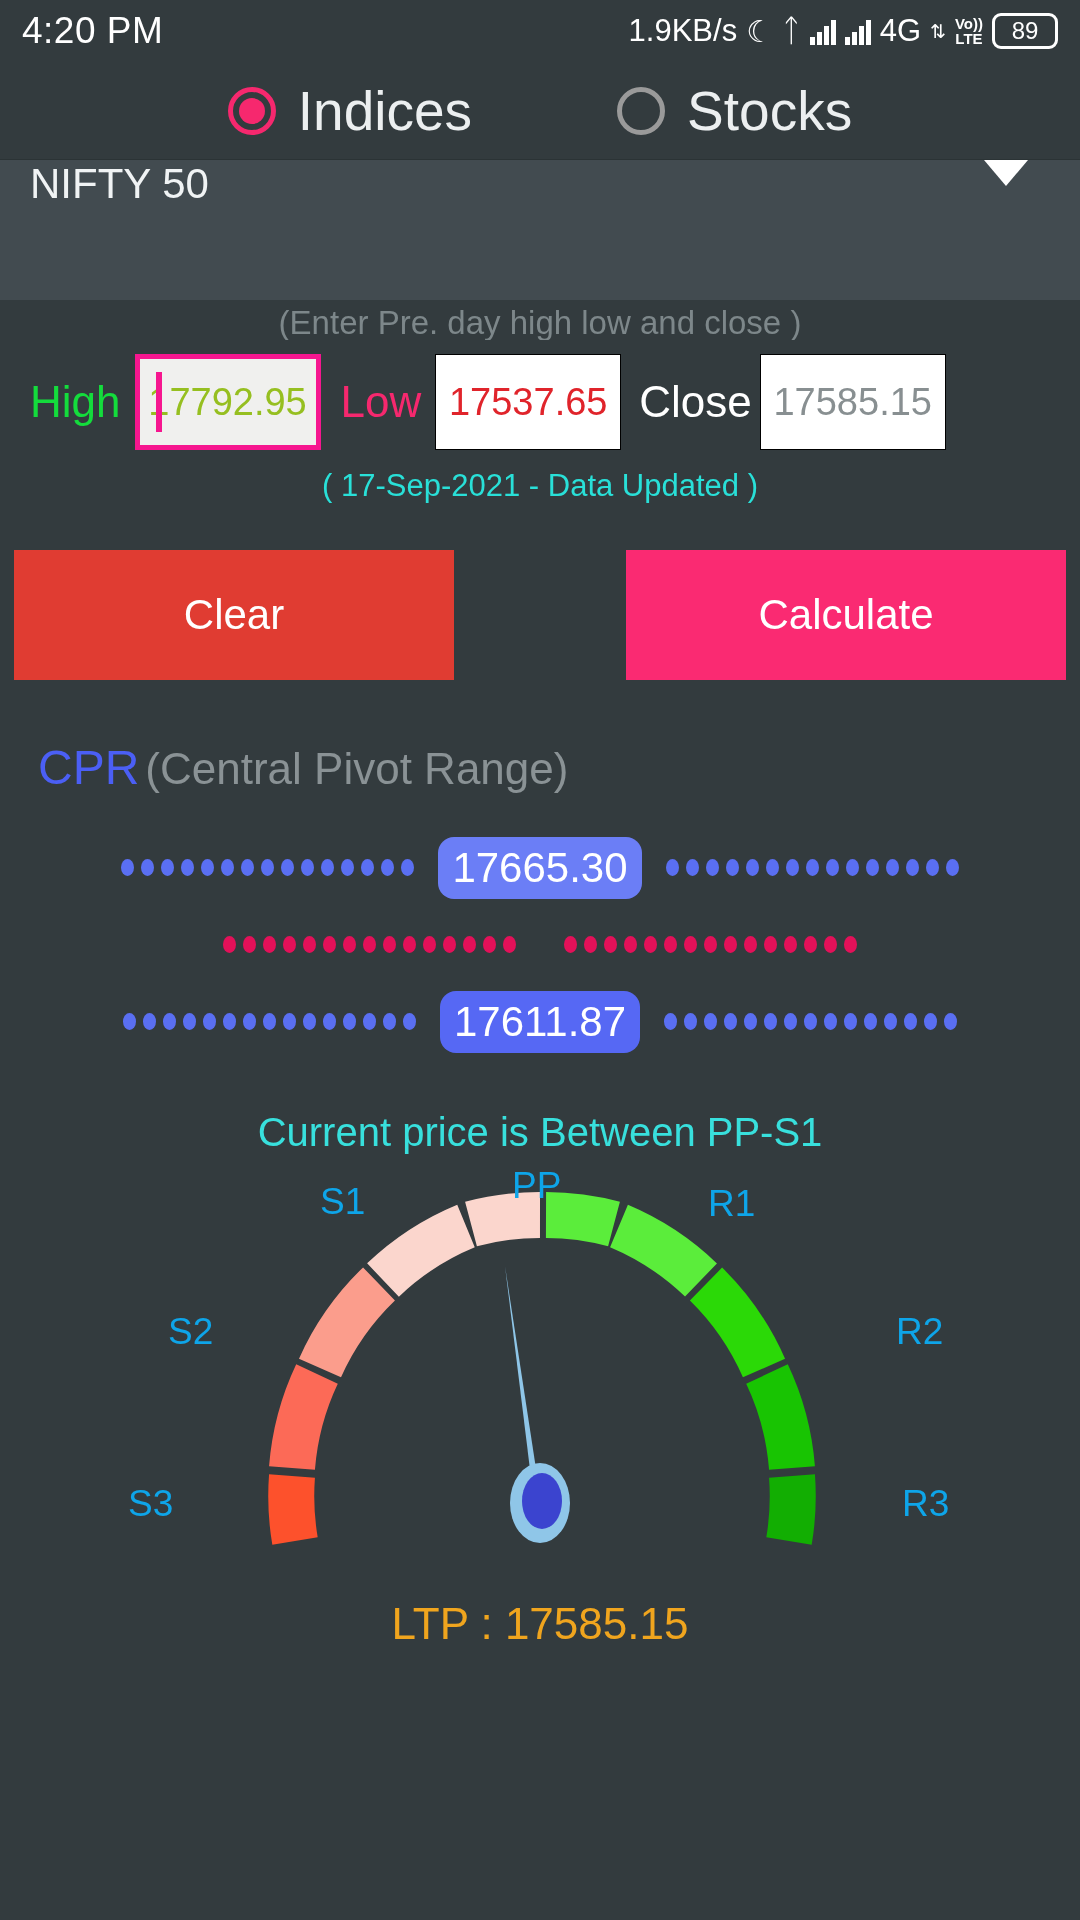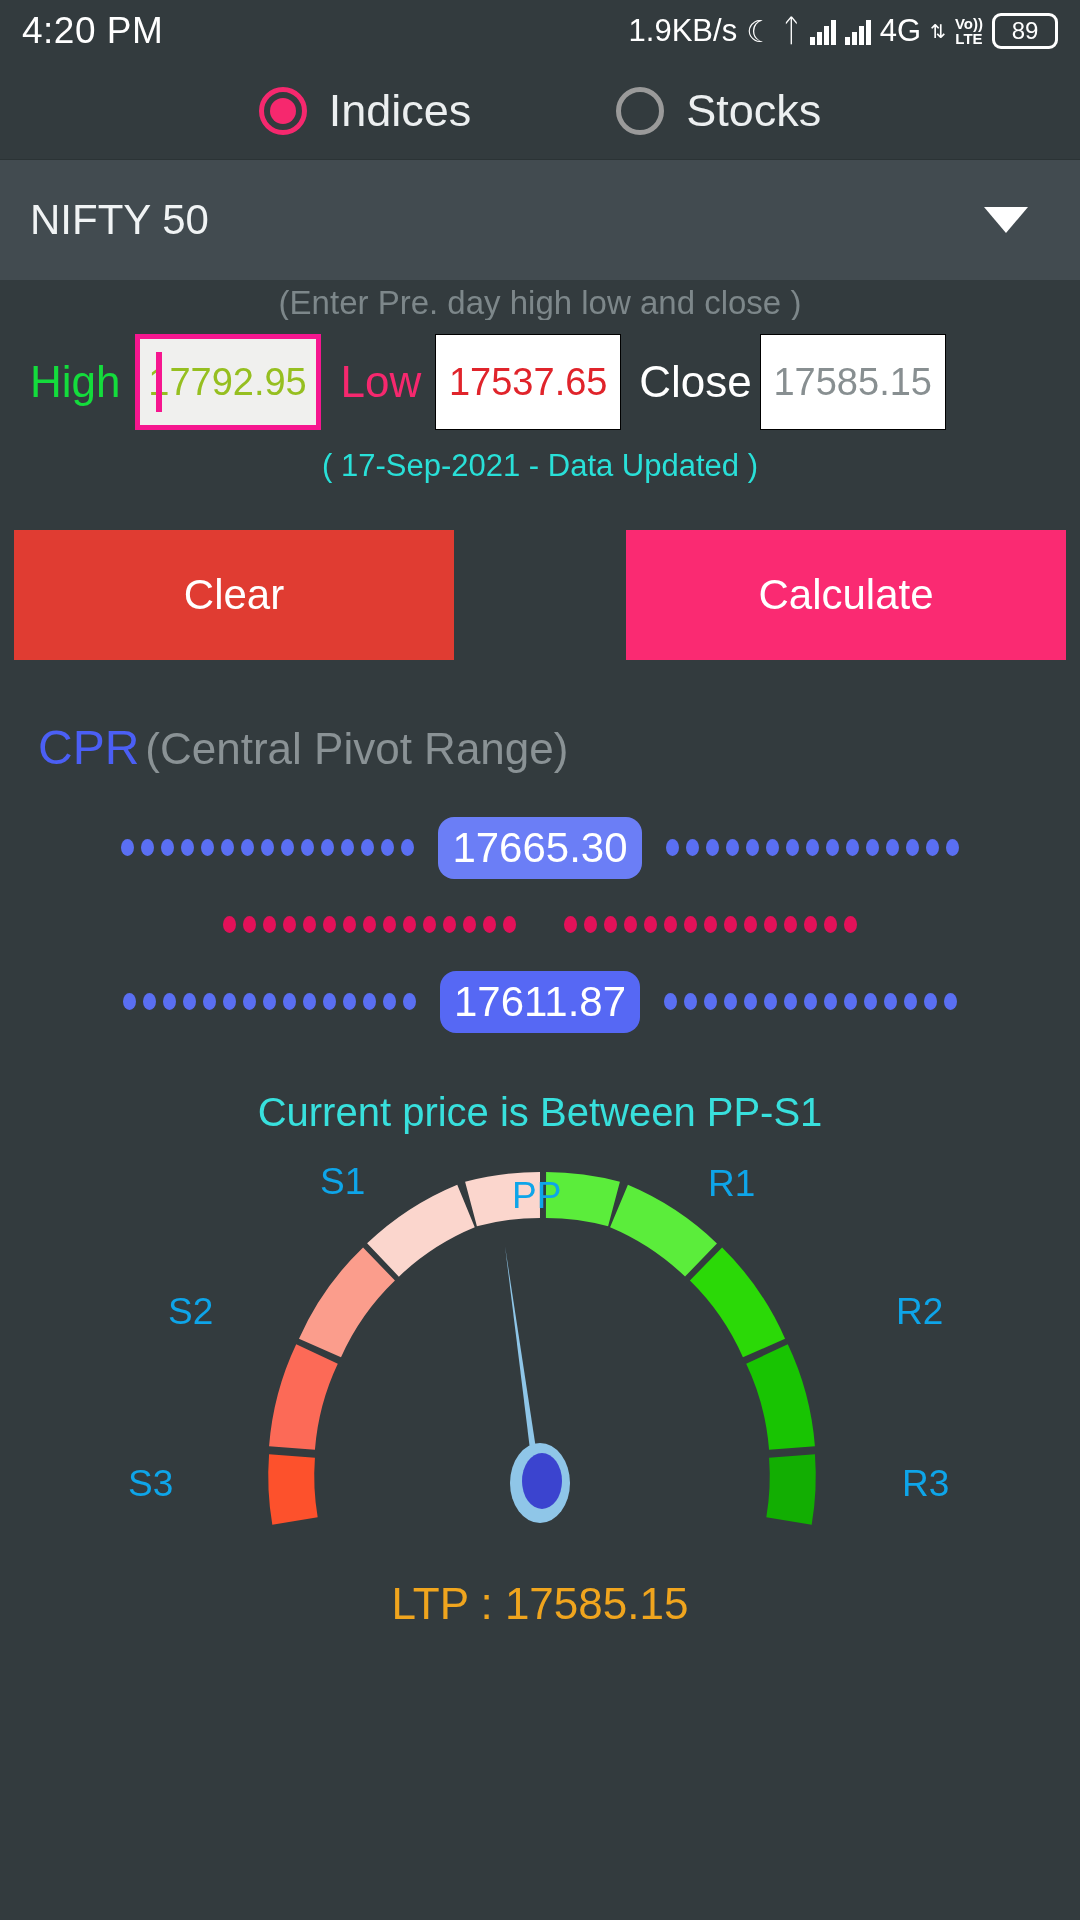--- a/index.html
+++ b/index.html
@@ -51,26 +51,26 @@
   .radio{
     width:48px; height:48px; border-radius:50%;
     border:5px solid #9a9a9a; position:relative; flex:0 0 auto;
   }
   .radio.on{ border-color:#f6286e; }
   .radio.on::after{
     content:""; position:absolute; left:50%; top:50%;
     width:26px; height:26px; margin:-13px 0 0 -13px;
     border-radius:50%; background:#f6286e;
   }
-  .radio-label{ font-size:45px; color:#eceff0; }
+  .radio-label{ font-size:55px; color:#eceff0; }
 
   
   .selrow{
-    height:120px; background:#424b50;
-    display:flex; align-items:center;
+    height:140px; background:#424b50;
+    display:flex; 
     padding:0 6px 0 30px;
   }
   .sel-name{ font-size:42px; color:#f0f3f4; }
   .caret{
     margin-left:auto; margin-right:46px;
     width:0;height:0;
     border-left:22px solid transparent;
     border-right:22px solid transparent;
     border-top:26px solid #ffffff;
   }
@@ -179,21 +179,21 @@
   
   .gauge-wrap{
     position:relative;
     width:1080px; height:430px;
     margin-top:8px;
   }
   .gauge-wrap svg{ display:block; margin:0 auto; }
   .gauge-lbl{
     position:absolute; color:#0ea5e9; font-size:37px;
   }
-  .lbl-pp{ left:512px; top:2px;margin-top:30px; }
+  .lbl-pp{ left:512px; top:2px; }
   .lbl-s1{ left:320px; top:18px; }
   .lbl-r1{ left:708px; top:20px; }
   .lbl-s2{ left:168px; top:148px; }
   .lbl-r2{ left:862px; top:148px;margin-left:34px; }
   .lbl-s3{ left:128px; top:320px; }
   .lbl-r3{ left:902px; top:320px; }
 
   
   .ltp{
     text-align:center; color:#f0a51e;

